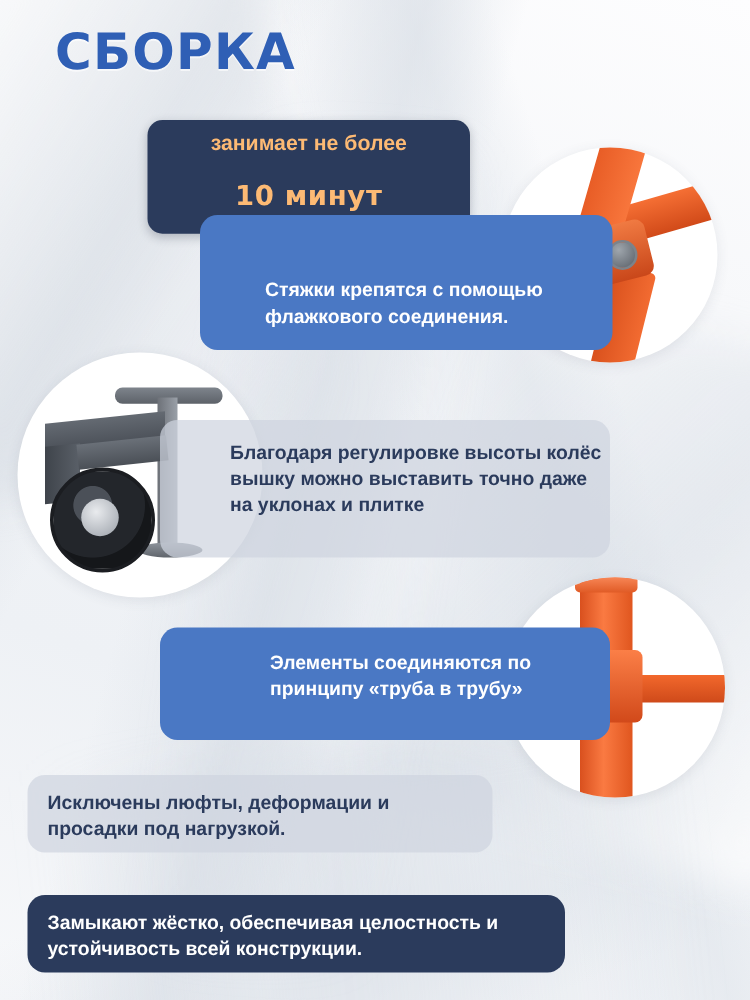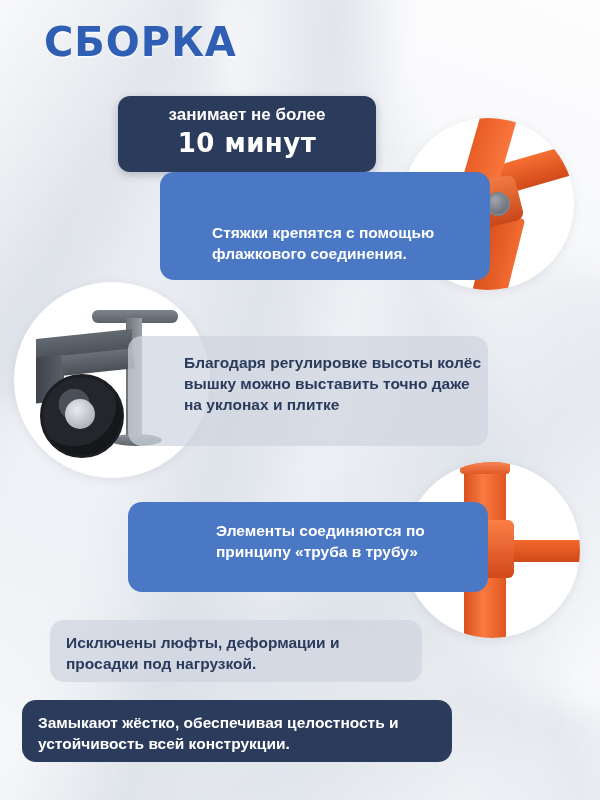--- a/index.html
+++ b/index.html
@@ -69,35 +69,36 @@
     font-family: "DejaVu Sans", sans-serif;
   }
   .subtitle-badge {
     position: absolute;
     left: 118px;
     top: 96px;
     width: 230px;
     padding: 8px 14px 12px 14px;
     background: #2b3b5c;
     border-radius: 12px;
-    color: #ffffff;
+    color: #fdba74;
     text-align: center;
     box-shadow: 0 3px 8px rgba(30,40,60,0.25);
   }
   .subtitle-badge .line1 {
     font-size: 17px;
     line-height: 22px;
     font-weight: bold;
   }
   .subtitle-badge .line2 {
-    font-size: 26px;
+    font-size: 22px;
     line-height: 34px;
     font-weight: bold;
     letter-spacing: 0.5px;
     font-family: "DejaVu Sans", sans-serif;
+    margin-top: 15px;
   }
 
   
   .callout {
     position: absolute;
     border-radius: 14px;
     padding: 14px 31px;
     font-size: 15.5px;
     line-height: 21px;
     font-weight: bold;
@@ -114,23 +115,23 @@
   .callout.navy {
     background: #2b3b5c;
     color: #ffffff;
   }
   .c1 { left: 160px; top: 172px; width: 330px; height: 108px; }
   .c1 .text { position: absolute; left: 52px; top: 50px; width: 268px; }
   .c2 { left: 128px; top: 336px; width: 360px; height: 110px; }
   .c2 .text { position: absolute; left: 56px; top: 16px; width: 300px; }
   .c3 { left: 128px; top: 502px; width: 360px; height: 90px; }
   .c3 .text { position: absolute; left: 88px; top: 18px; width: 262px; text-align: left; }
-  .c4 { left: 22px; top: 620px; width: 372px; height: 62px; margin-left: 28px; }
+  .c4 { left: 22px; top: 620px; width: 372px; height: 62px; }
   .c4 .text { position: absolute; left: 16px; top: 12px; width: 344px; }
-  .c5 { left: 22px; top: 700px; width: 430px; height: 62px; }
+  .c5 { left: 22px; top: 716px; width: 430px; height: 62px; }
   .c5 .text { position: absolute; left: 16px; top: 12px; width: 404px; }
 
   
   .photo {
     position: absolute;
     border-radius: 50%;
     overflow: hidden;
     background: #ffffff;
     box-shadow: 0 2px 10px rgba(60,70,90,0.10);
   }

